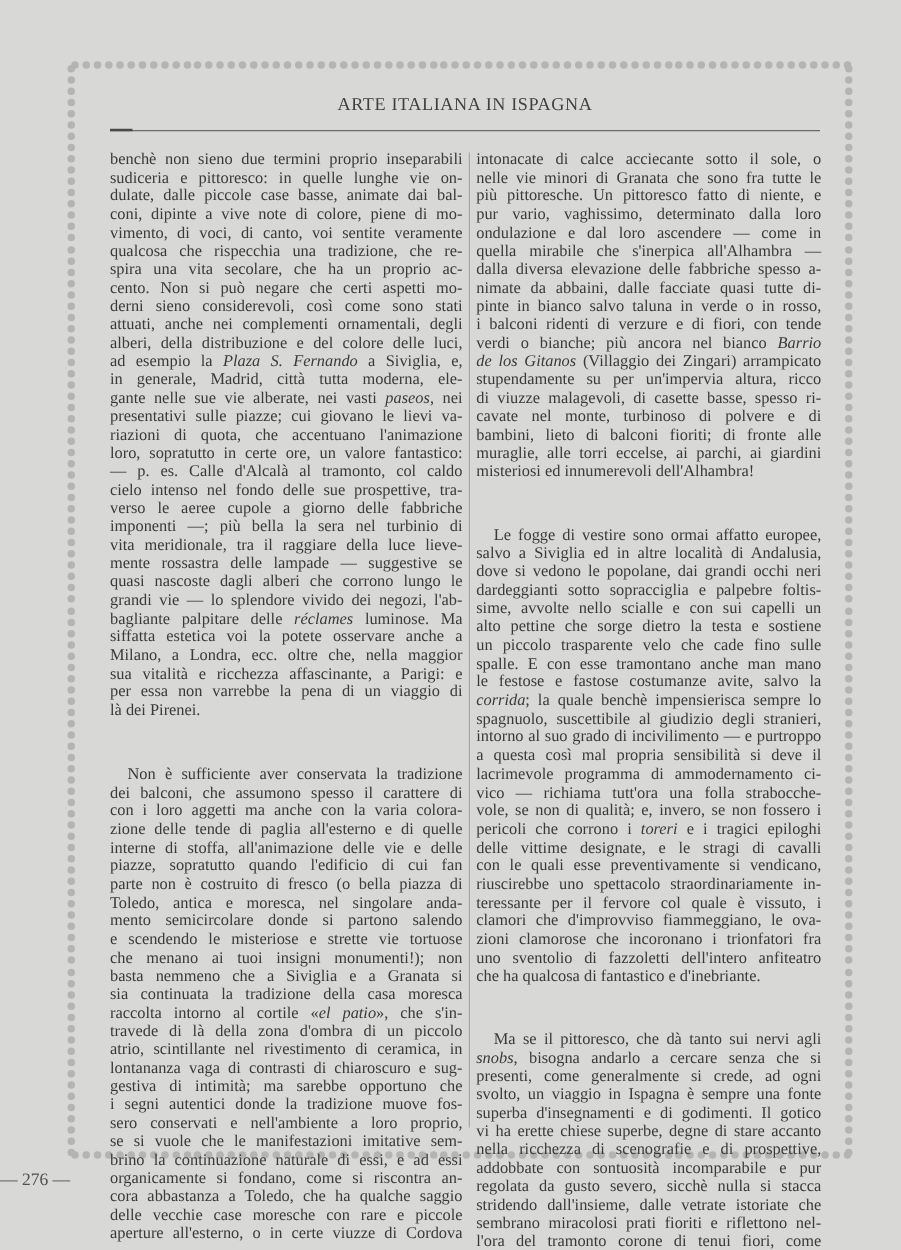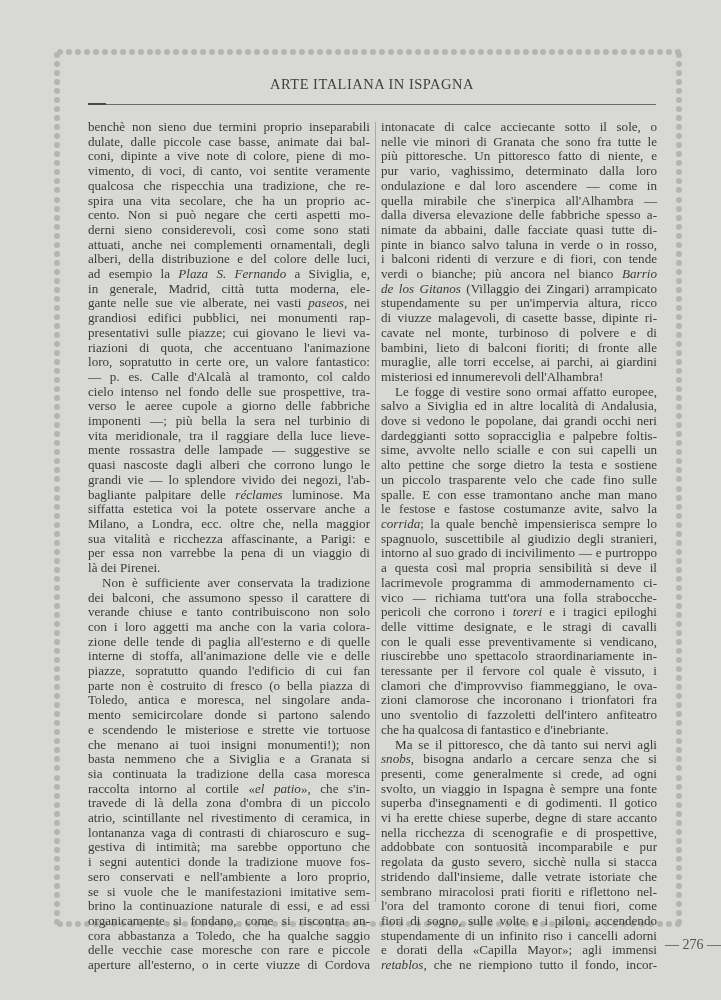--- a/index.html
+++ b/index.html
@@ -48,26 +48,26 @@
     color: #3a3a3a;
   }
   .col-left { left: 88px; width: 282px; }
   .col-right { left: 381px; width: 276px; }
   .col-divider {
     position: absolute; left: 375px; top: 122px; width: 1px; height: 780px;
     background: #a8a8a6;
   }
   .line { display: block; white-space: nowrap; text-align-last: justify; text-align: justify; }
   .line.last { text-align-last: left; font-family: Liberation Serif, serif; }
-  .line.indent { padding-left: 14px; }
+  .line.indent { padding-left: 14px; margin-top: 36px; }
   .line span.it { font-style: italic; }
 
   .folio {
     position: absolute; left: 0; width: 721px; top: 937px;
-    text-align: right; font-size: 14px; color: #505050;
+    text-align: left; font-size: 14px; color: #505050;
   }
 </style>
 </head>
 <body>
 
 <div class="page">
   <div class="border-dots">
     <div class="dot-row top">
         <span class="dot"></span>
         <span class="dot"></span>
@@ -410,53 +410,52 @@
         <span class="dot"></span>
         <span class="dot"></span>
       </div>
   </div>
 
   <div class="running-head">ARTE ITALIANA IN ISPAGNA</div>
   <div class="head-rule"></div>
 
   <div class="column col-left" id="col-left">
       <span class="line">benchè non sieno due termini proprio inseparabili</span>
+      <span class="line">sudiceria e pittoresco: in quelle lunghe vie on-</span>
       <span class="line">dulate, dalle piccole case basse, animate dai bal-</span>
       <span class="line">coni, dipinte a vive note di colore, piene di mo-</span>
       <span class="line">vimento, di voci, di canto, voi sentite veramente</span>
       <span class="line">qualcosa che rispecchia una tradizione, che re-</span>
       <span class="line">spira una vita secolare, che ha un proprio ac-</span>
       <span class="line">cento. Non si può negare che certi aspetti mo-</span>
       <span class="line">derni sieno considerevoli, così come sono stati</span>
       <span class="line">attuati, anche nei complementi ornamentali, degli</span>
       <span class="line">alberi, della distribuzione e del colore delle luci,</span>
       <span class="line">ad esempio la <span class="it">Plaza S. Fernando</span> a Siviglia, e,</span>
       <span class="line">in generale, Madrid, città tutta moderna, ele-</span>
       <span class="line">gante nelle sue vie alberate, nei vasti <span class="it">paseos</span>, nei</span>
-      <span class="line">grandiosi edifici pubblici, nei monumenti rap-</span>
       <span class="line">presentativi sulle piazze; cui giovano le lievi va-</span>
       <span class="line">riazioni di quota, che accentuano l'animazione</span>
       <span class="line">loro, sopratutto in certe ore, un valore fantastico:</span>
       <span class="line">— p. es. Calle d'Alcalà al tramonto, col caldo</span>
       <span class="line">cielo intenso nel fondo delle sue prospettive, tra-</span>
       <span class="line">verso le aeree cupole a giorno delle fabbriche</span>
       <span class="line">imponenti —; più bella la sera nel turbinio di</span>
       <span class="line">vita meridionale, tra il raggiare della luce lieve-</span>
       <span class="line">mente rossastra delle lampade — suggestive se</span>
       <span class="line">quasi nascoste dagli alberi che corrono lungo le</span>
       <span class="line">grandi vie — lo splendore vivido dei negozi, l'ab-</span>
       <span class="line">bagliante palpitare delle <span class="it">réclames</span> luminose. Ma</span>
       <span class="line">siffatta estetica voi la potete osservare anche a</span>
       <span class="line">Milano, a Londra, ecc. oltre che, nella maggior</span>
       <span class="line">sua vitalità e ricchezza affascinante, a Parigi: e</span>
       <span class="line">per essa non varrebbe la pena di un viaggio di</span>
       <span class="line last">là dei Pirenei.</span>
       <span class="line indent">Non è sufficiente aver conservata la tradizione</span>
       <span class="line">dei balconi, che assumono spesso il carattere di</span>
-      <span class="line">verande chiuse e tanto contribuiscono non solo</span>
       <span class="line">con i loro aggetti ma anche con la varia colora-</span>
       <span class="line">zione delle tende di paglia all'esterno e di quelle</span>
       <span class="line">interne di stoffa, all'animazione delle vie e delle</span>
       <span class="line">piazze, sopratutto quando l'edificio di cui fan</span>
       <span class="line">parte non è costruito di fresco (o bella piazza di</span>
       <span class="line">Toledo, antica e moresca, nel singolare anda-</span>
       <span class="line">mento semicircolare donde si partono salendo</span>
       <span class="line">e scendendo le misteriose e strette vie tortuose</span>
       <span class="line">che menano ai tuoi insigni monumenti!); non</span>
       <span class="line">basta nemmeno che a Siviglia e a Granata si</span>
@@ -483,40 +482,41 @@
       <span class="line">pur vario, vaghissimo, determinato dalla loro</span>
       <span class="line">ondulazione e dal loro ascendere — come in</span>
       <span class="line">quella mirabile che s'inerpica all'Alhambra —</span>
       <span class="line">dalla diversa elevazione delle fabbriche spesso a-</span>
       <span class="line">nimate da abbaini, dalle facciate quasi tutte di-</span>
       <span class="line">pinte in bianco salvo taluna in verde o in rosso,</span>
       <span class="line">i balconi ridenti di verzure e di fiori, con tende</span>
       <span class="line">verdi o bianche; più ancora nel bianco <span class="it">Barrio</span></span>
       <span class="line"><span class="it">de los Gitanos</span> (Villaggio dei Zingari) arrampicato</span>
       <span class="line">stupendamente su per un'impervia altura, ricco</span>
-      <span class="line">di viuzze malagevoli, di casette basse, dipinte ri-</span>
+      <span class="line">di viuzze malagevoli, di casette basse, spesso ri-</span>
       <span class="line">cavate nel monte, turbinoso di polvere e di</span>
       <span class="line">bambini, lieto di balconi fioriti; di fronte alle</span>
       <span class="line">muraglie, alle torri eccelse, ai parchi, ai giardini</span>
       <span class="line last">misteriosi ed innumerevoli dell'Alhambra!</span>
       <span class="line indent">Le fogge di vestire sono ormai affatto europee,</span>
       <span class="line">salvo a Siviglia ed in altre località di Andalusia,</span>
       <span class="line">dove si vedono le popolane, dai grandi occhi neri</span>
       <span class="line">dardeggianti sotto sopracciglia e palpebre foltis-</span>
       <span class="line">sime, avvolte nello scialle e con sui capelli un</span>
       <span class="line">alto pettine che sorge dietro la testa e sostiene</span>
       <span class="line">un piccolo trasparente velo che cade fino sulle</span>
       <span class="line">spalle. E con esse tramontano anche man mano</span>
       <span class="line">le festose e fastose costumanze avite, salvo la</span>
       <span class="line"><span class="it">corrida</span>; la quale benchè impensierisca sempre lo</span>
       <span class="line">spagnuolo, suscettibile al giudizio degli stranieri,</span>
       <span class="line">intorno al suo grado di incivilimento — e purtroppo</span>
       <span class="line">a questa così mal propria sensibilità si deve il</span>
       <span class="line">lacrimevole programma di ammodernamento ci-</span>
       <span class="line">vico — richiama tutt'ora una folla strabocche-</span>
+      <span class="line">vole, se non di qualità; e, invero, se non fossero i</span>
       <span class="line">pericoli che corrono i <span class="it">toreri</span> e i tragici epiloghi</span>
       <span class="line">delle vittime designate, e le stragi di cavalli</span>
       <span class="line">con le quali esse preventivamente si vendicano,</span>
       <span class="line">riuscirebbe uno spettacolo straordinariamente in-</span>
       <span class="line">teressante per il fervore col quale è vissuto, i</span>
       <span class="line">clamori che d'improvviso fiammeggiano, le ova-</span>
       <span class="line">zioni clamorose che incoronano i trionfatori fra</span>
       <span class="line">uno sventolio di fazzoletti dell'intero anfiteatro</span>
       <span class="line last">che ha qualcosa di fantastico e d'inebriante.</span>
       <span class="line indent">Ma se il pittoresco, che dà tanto sui nervi agli</span>

